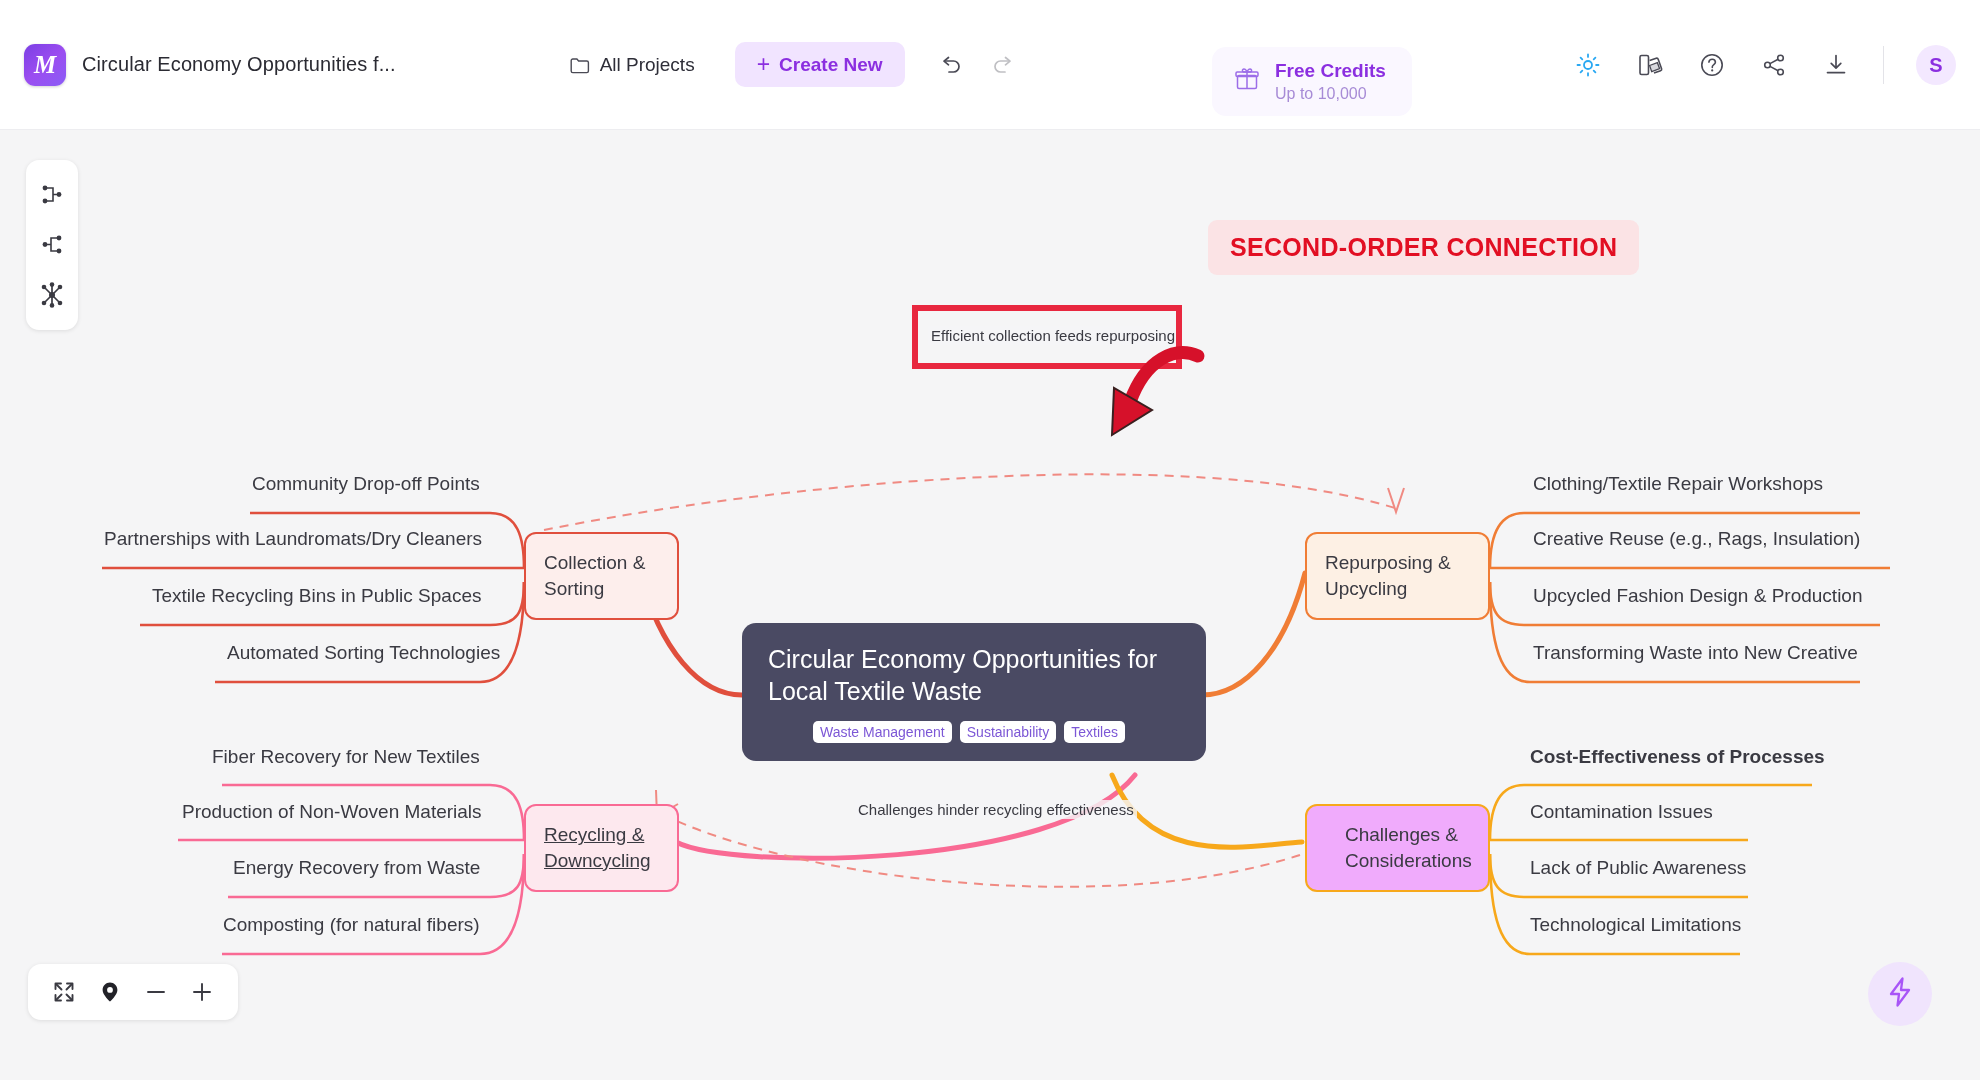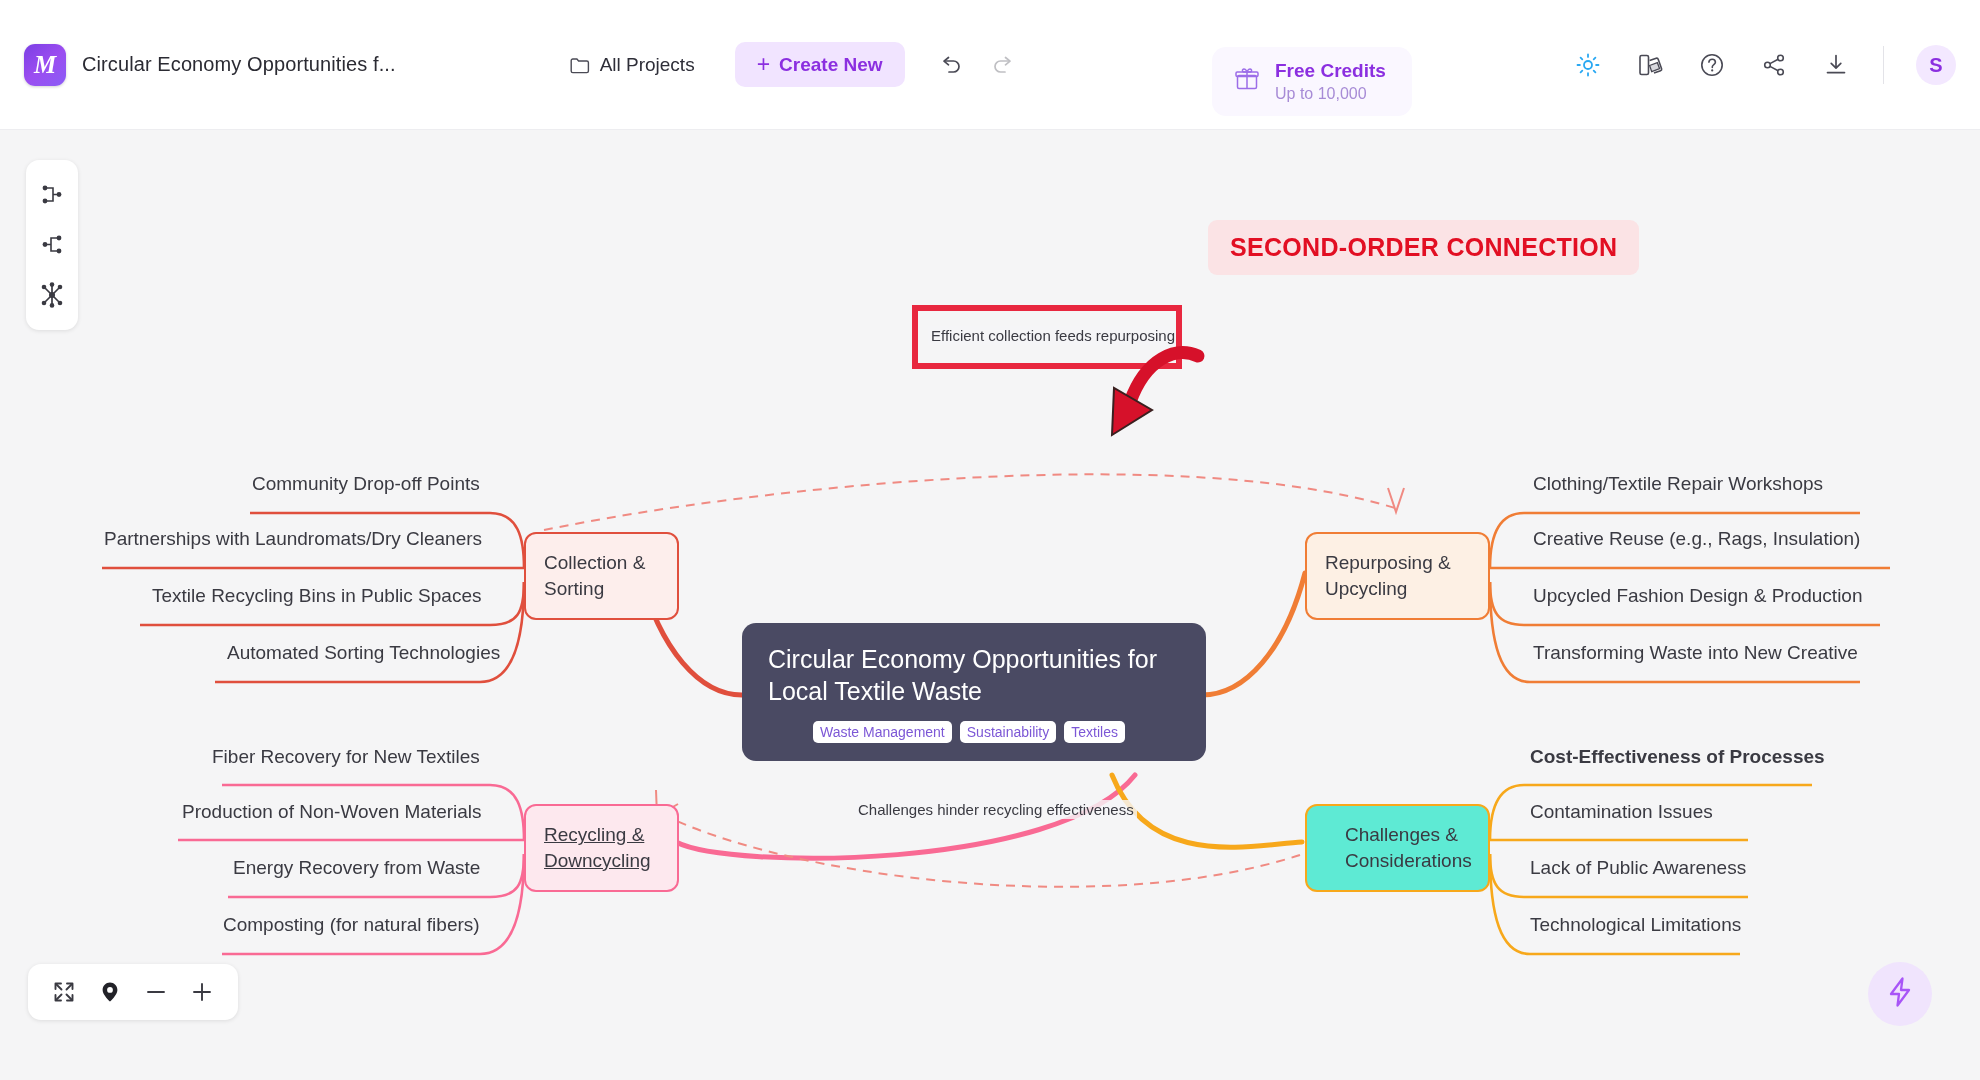--- a/index.html
+++ b/index.html
@@ -348,21 +348,21 @@
     </div>
 
     <div class="node" style="left:1305px; top:402px; width:185px; height:88px; background:#fdf0e4; border-color:#f07d35;">
       <span>Repurposing &amp; Upcycling</span>
     </div>
 
     <div class="node" style="left:524px; top:674px; width:155px; height:88px; background:#fde8ee; border-color:#f96a94;text-decoration:underline;">
       <span>Recycling &amp; Downcycling</span>
     </div>
 
-    <div class="node" style="left:1305px; top:674px; width:185px; height:88px; background:#5eead4; border-color:#f7a81b;padding-left:38px;">
+    <div class="node" style="left:1305px; top:674px; width:185px; height:88px; background:#f0abfc; border-color:#f7a81b;padding-left:38px;">
       <span>Challenges &amp; Considerations</span>
     </div>
 
     <div class="leaf" style="left:252px; top:343px;">Community Drop-off Points</div>
     <div class="leaf" style="left:104px; top:398px;">Partnerships with Laundromats/Dry Cleaners</div>
     <div class="leaf" style="left:152px; top:455px;">Textile Recycling Bins in Public Spaces</div>
     <div class="leaf" style="left:207px; top:512px;margin-left:20px;">Automated Sorting Technologies</div>
 
     <div class="leaf" style="left:1533px; top:343px;">Clothing/Textile Repair Workshops</div>
     <div class="leaf" style="left:1533px; top:398px;">Creative Reuse (e.g., Rags, Insulation)</div>

